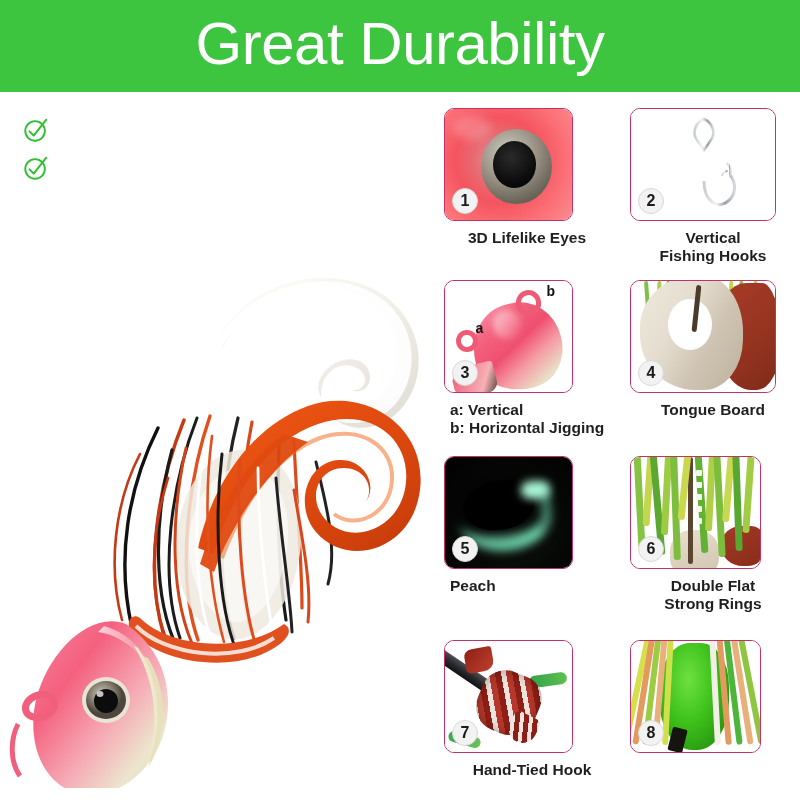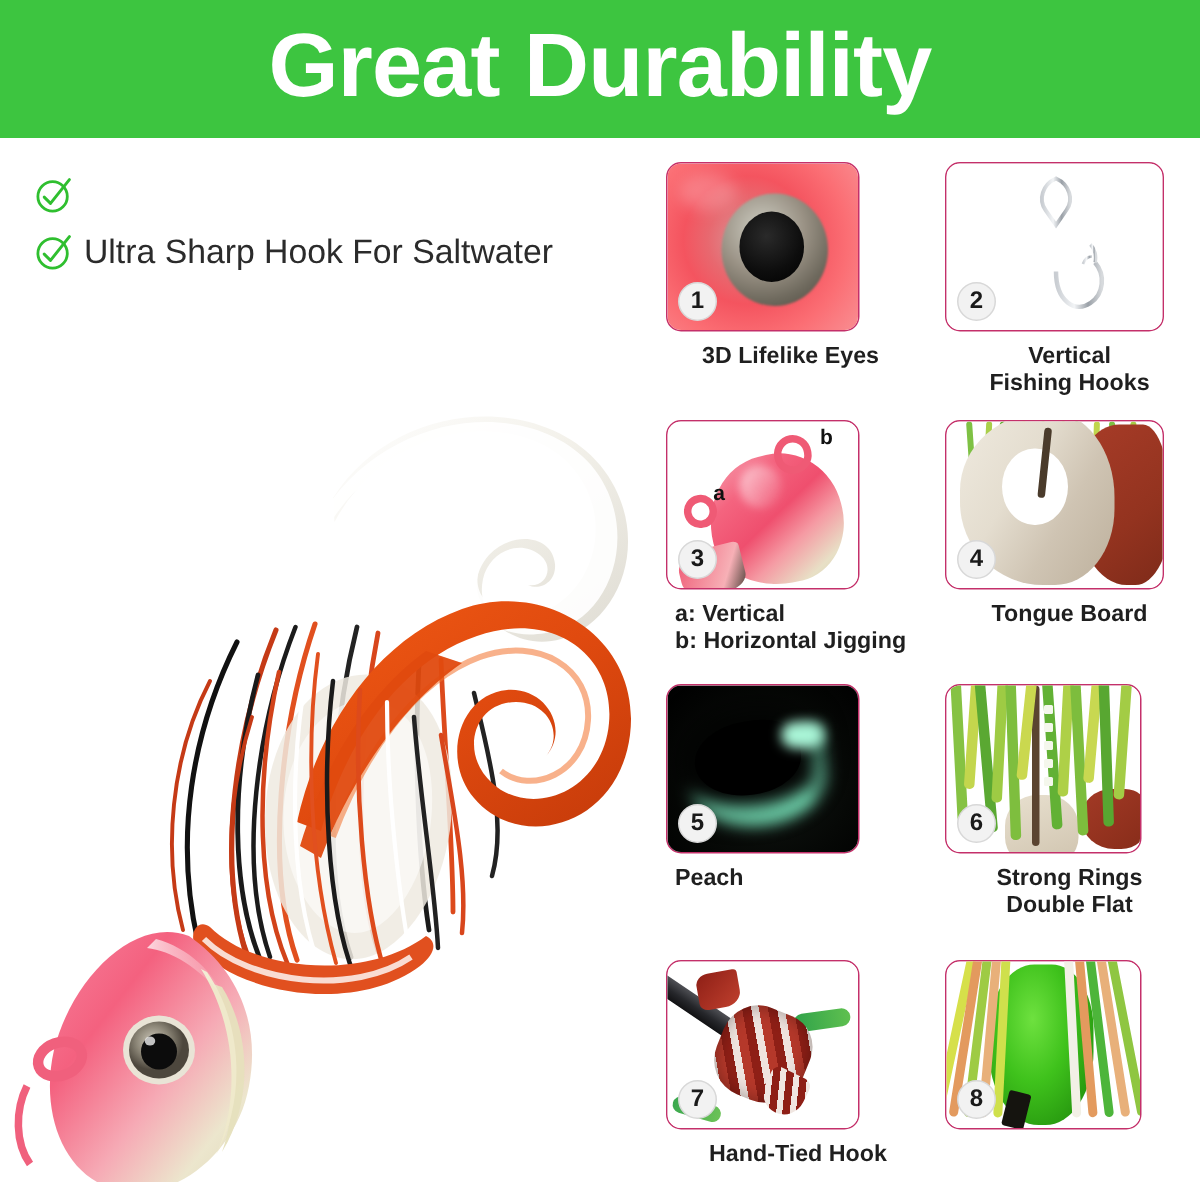--- a/index.html
+++ b/index.html
@@ -13,21 +13,21 @@
 
   
   .header {
     position: absolute; left: 0; top: 0; width: 800px; height: 92px;
     background: #3dc540;
     display: flex; align-items: center; justify-content: center;
   }
   .header-title {
     color: #ffffff;
     font-size: 60px;
-    font-weight: bold;
+    font-weight: normal;
     letter-spacing: -0.5px;
     line-height: 1;
     white-space: nowrap;
     padding-bottom: 4px;
   }
 
   
   .bullets {
     position: absolute; left: 22px; top: 112px; width: 420px;
   }
@@ -302,21 +302,20 @@
     </div>
 
 
     <div class="bullet-row">
       <span class="check-icon">
         <svg viewBox="0 0 30 30" width="28" height="28">
           <circle cx="14" cy="16" r="10.5" fill="none" stroke="#2fbf2f" stroke-width="2"></circle>
           <path d="M8 16.5 L12.5 21 L26 4" fill="none" stroke="#2fbf2f" stroke-width="2.1" stroke-linecap="round" stroke-linejoin="round"></path>
         </svg>
       </span>
-      <span class="bullet-text">Ultra Sharp Hook For Saltwater</span>
     </div>
 
   </div>
 
   <div class="product-stage">
     <span class="lbl-hidden">Pink and white jig head with red, black and white bucktail skirt, orange curly tail and white curly tail</span>
     <svg class="lure" viewBox="0 0 430 560">
       <defs>
         <linearGradient id="headG" x1="0" y1="0" x2="1" y2="1">
           <stop offset="0%" stop-color="#f6819c"></stop>
@@ -560,22 +559,22 @@
             <div class="sk-dot"></div>
               <div class="sk-dot"></div>
               <div class="sk-dot"></div>
             <div class="sk-dot"></div>
               <div class="sk-dot"></div>
           </div>
         </div>
         <div class="badge">6</div>
       </div>
       <div class="caption center">
+        <div>Double Flat</div>
         <div>Strong Rings</div>
-        <div>Double Flat</div>
       </div>
     </div>
 
     <div class="cell col-a row-4">
       <div class="thumb">
         <div class="art ht-bg">
           <div class="ht-shank"></div>
           <div class="ht-red-flag"></div>
           <div class="ht-green"></div>
           <div class="ht-green2"></div>

